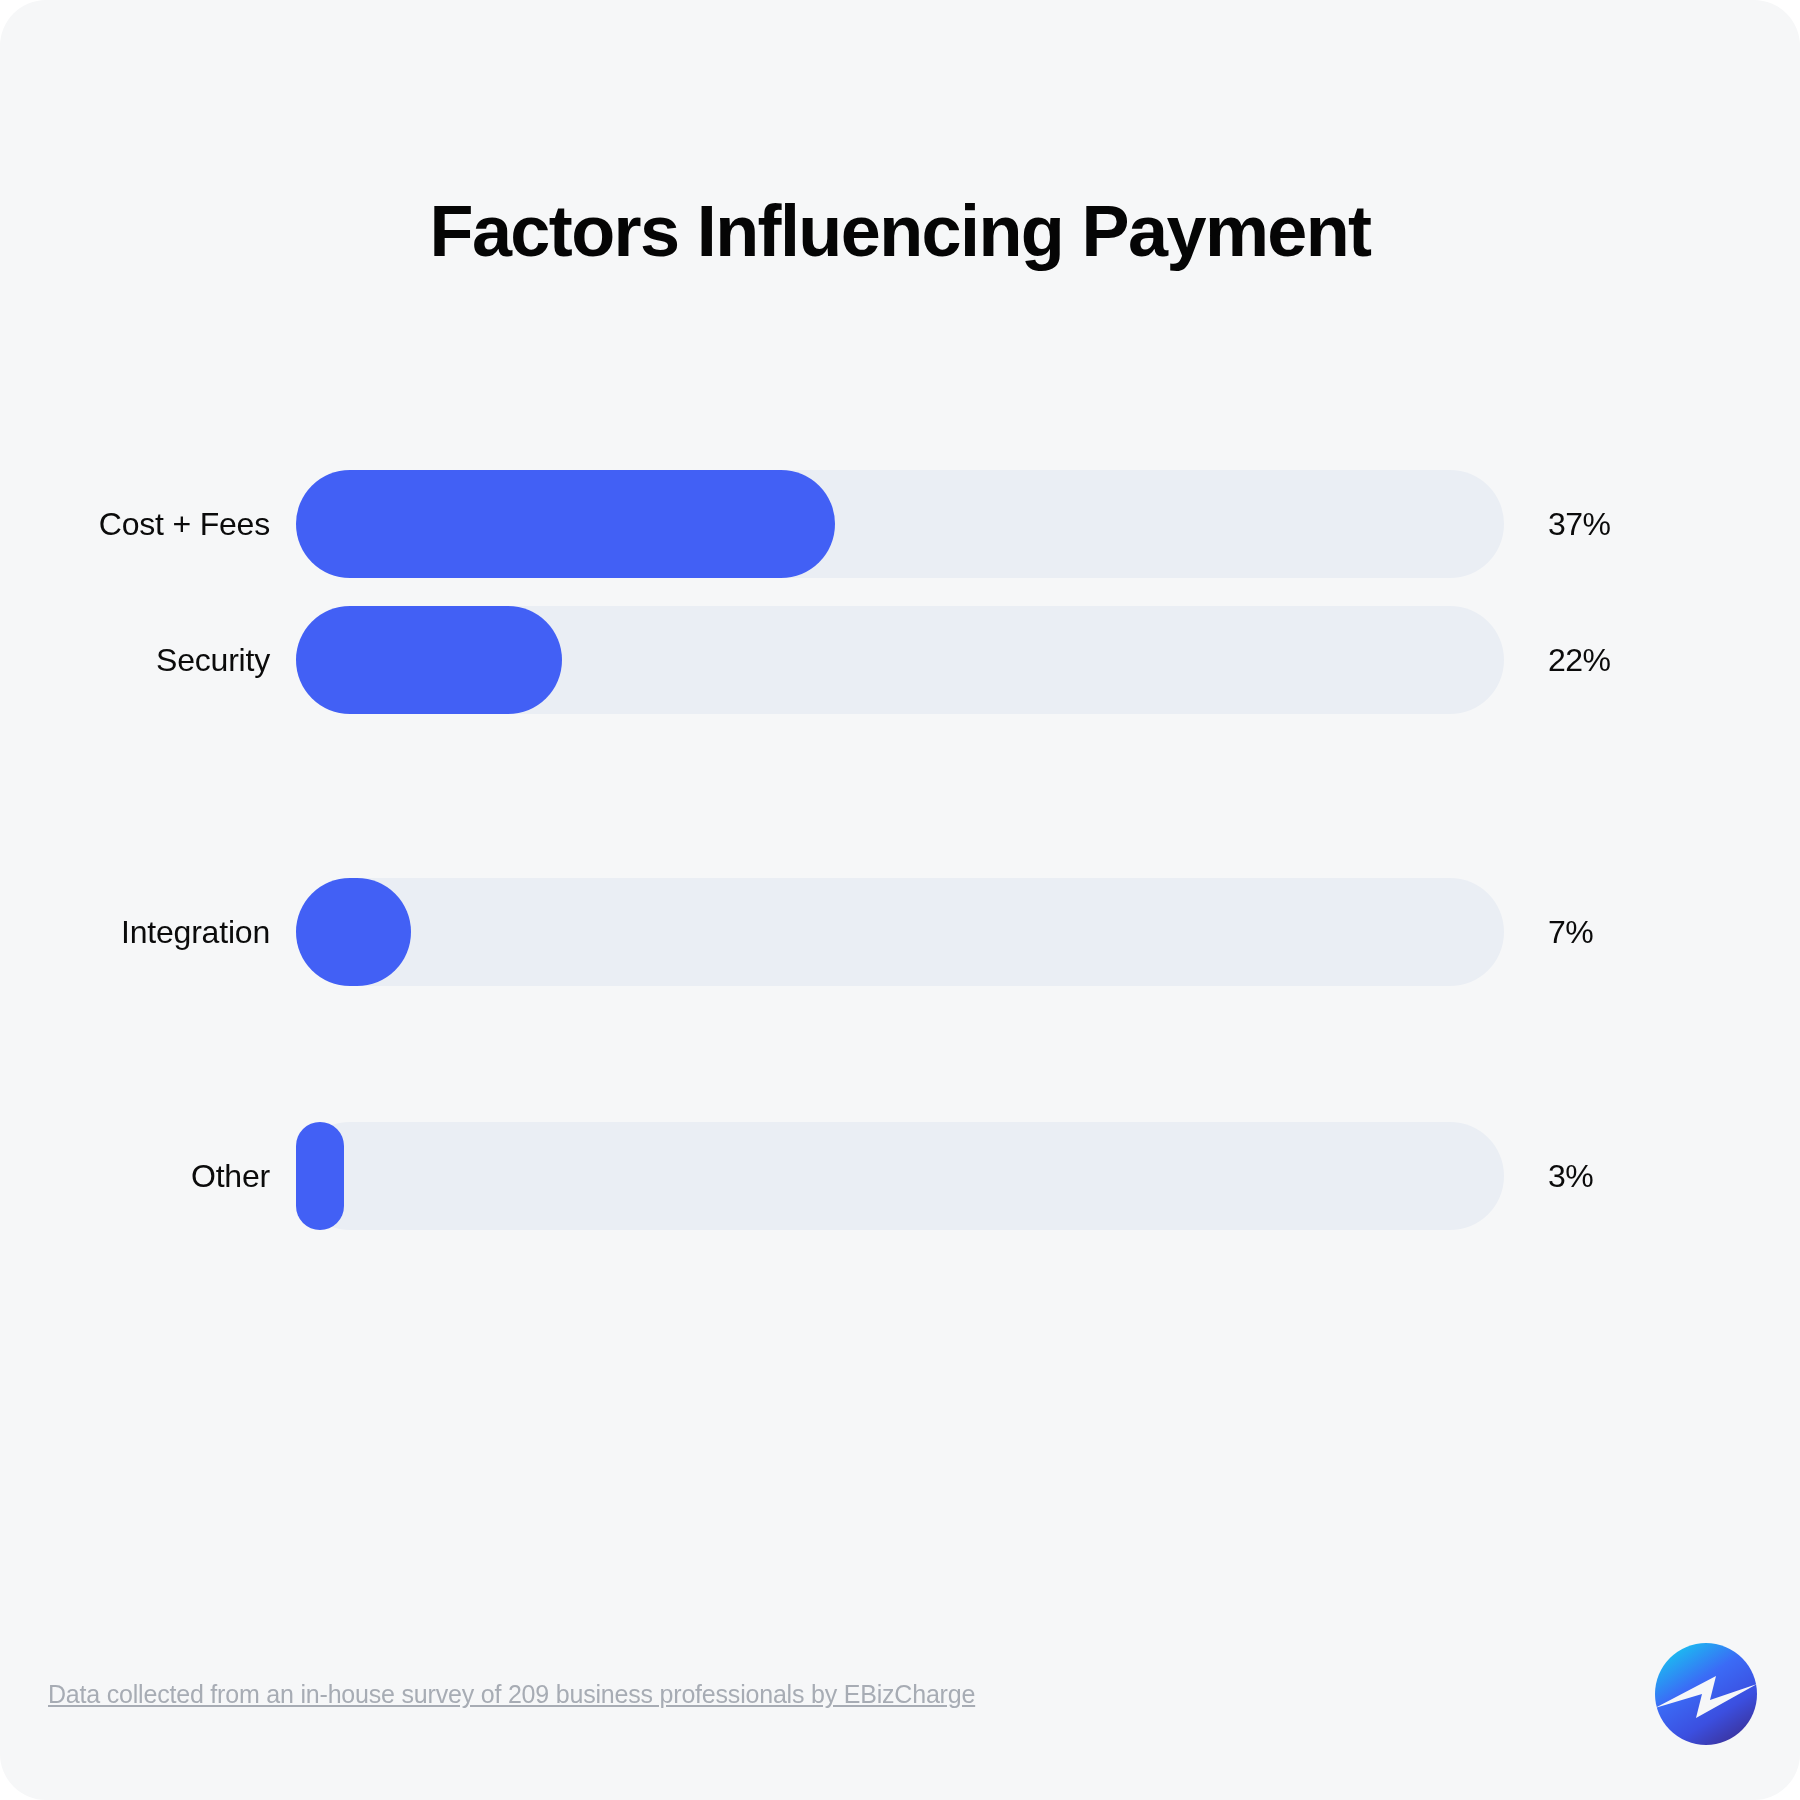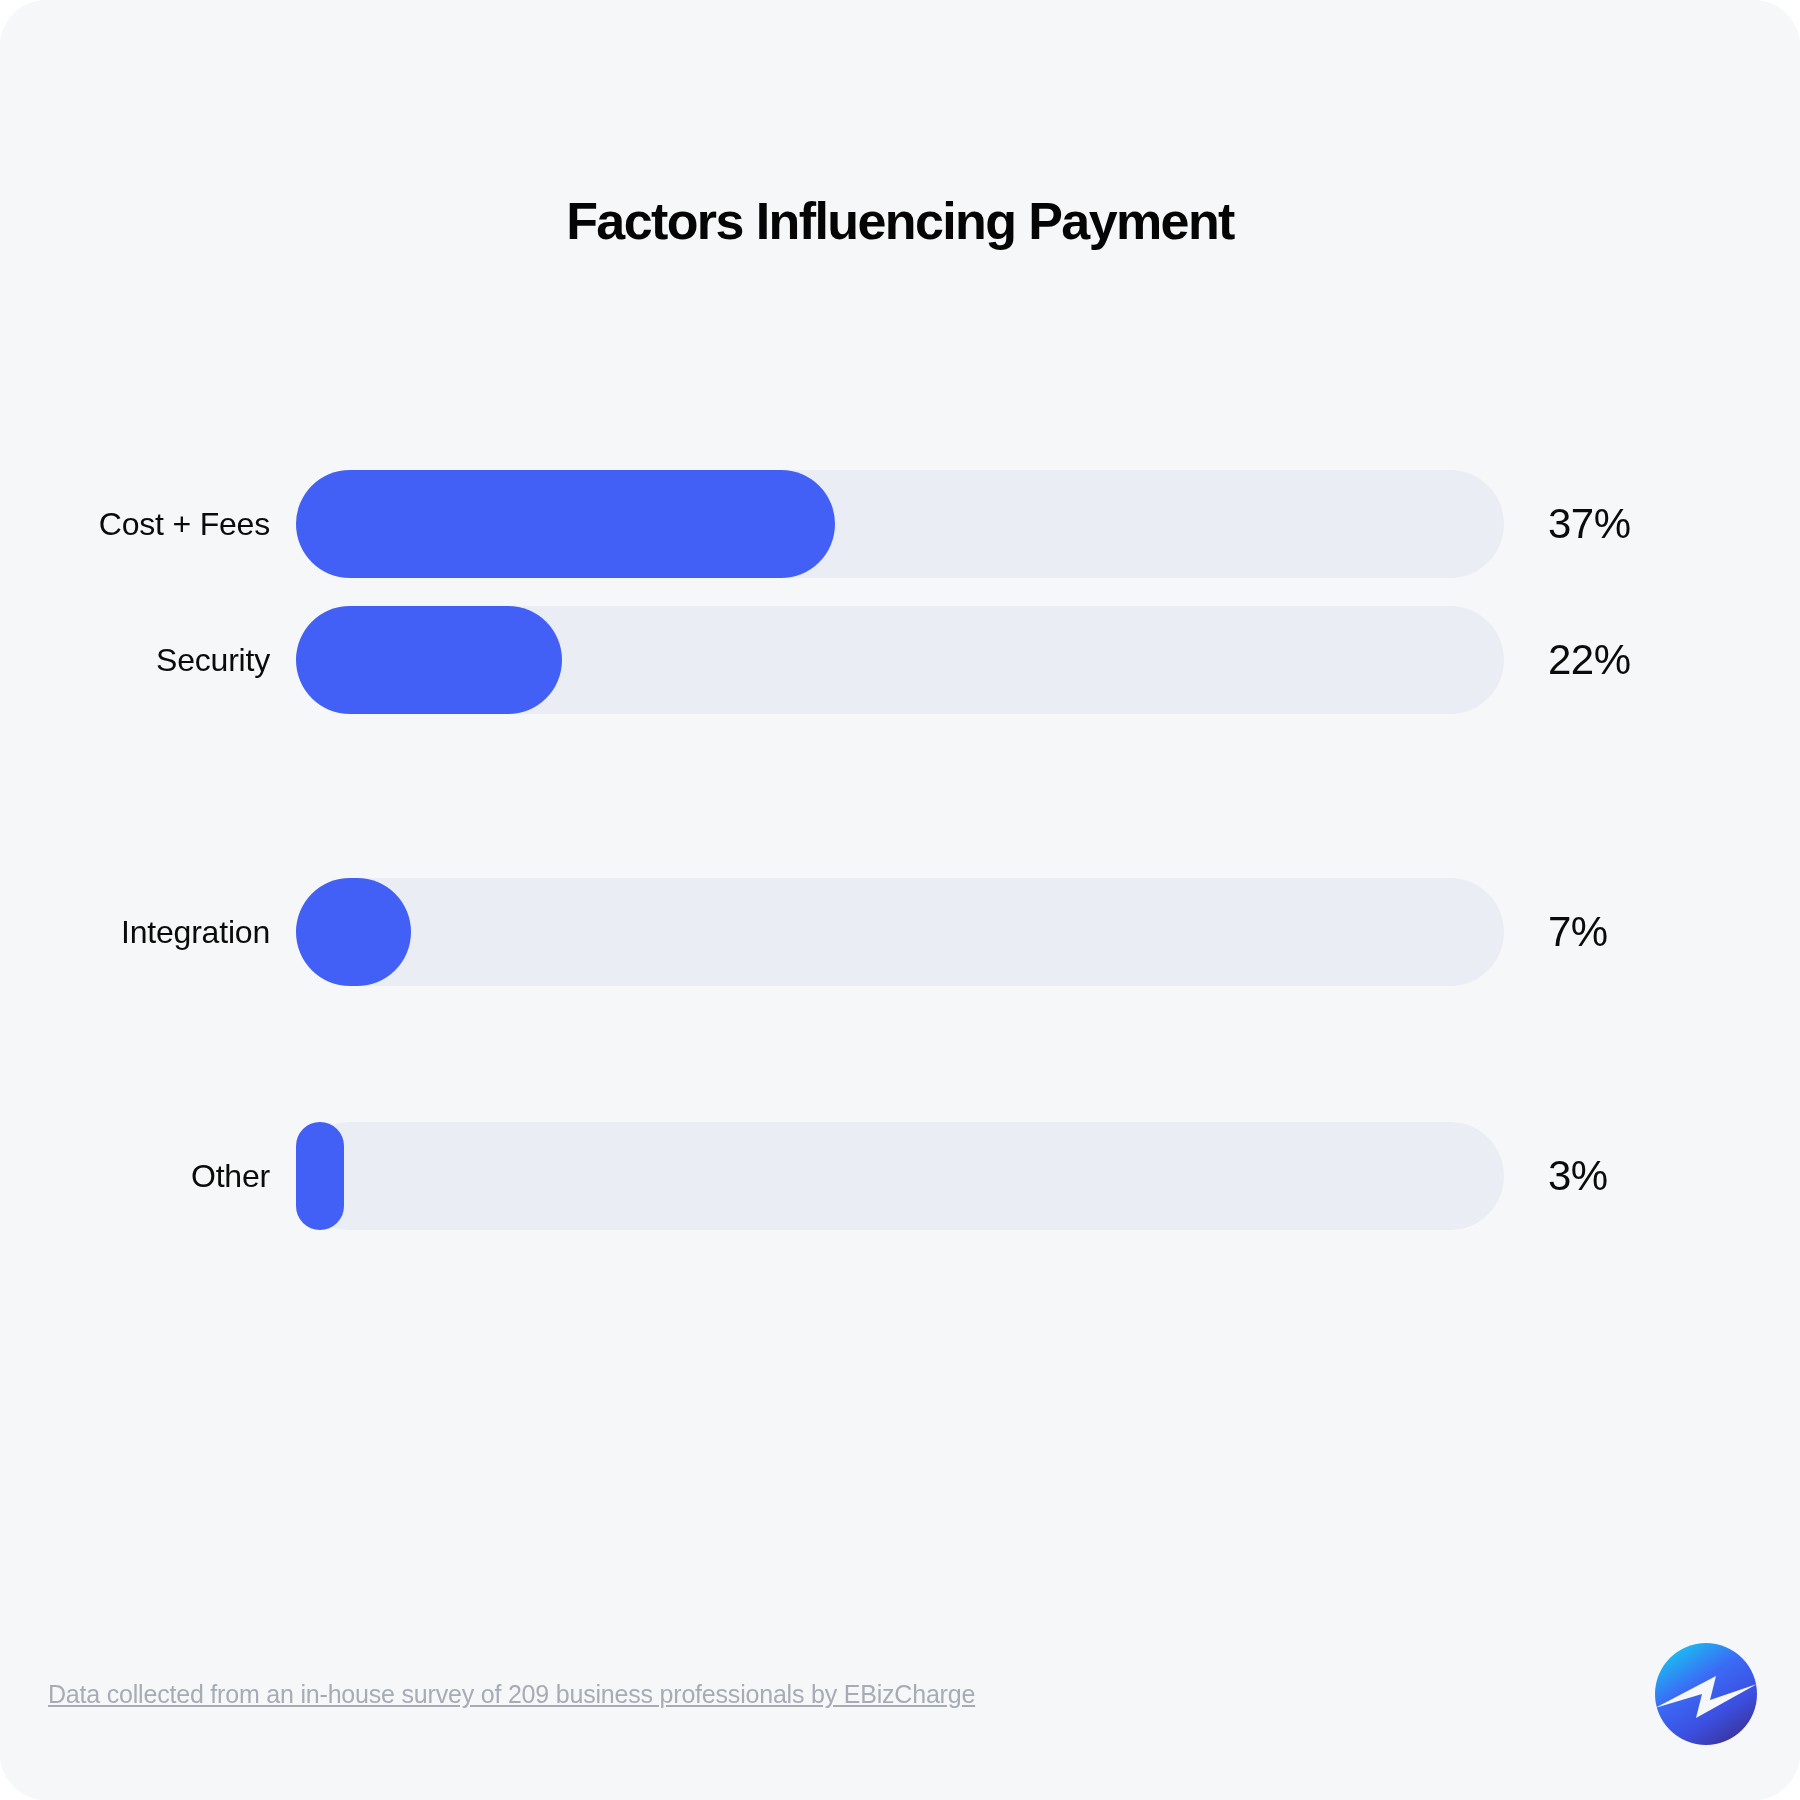--- a/index.html
+++ b/index.html
@@ -16,21 +16,21 @@
     border-radius:46px;
     overflow:hidden;
   }
 
   
   #title {
     position:absolute;
     left:0; right:0;
     top:196px;
     text-align:center;
-    font-size:52px;
+    font-size:72px;
     line-height:0.98;
     font-weight:700;
     letter-spacing:-1.6px;
     color:#050505;
     padding:0 80px;
     font-stretch:condensed;
   }
   #title .l { display:block; }
 
   
@@ -74,21 +74,21 @@
     background:#4260f5;
     border-radius:54px;
     min-width:48px;
   }
   .row-value {
     position:absolute;
     left:1548px; top:0;
     height:108px;
     display:flex;
     align-items:center;
-    font-size:42px;
+    font-size:32px;
     font-weight:400;
     color:#0b0b0b;
     letter-spacing:-0.5px;
   }
 
   
   #footer-note {
     position:absolute;
     left:48px;
     top:1680px;

